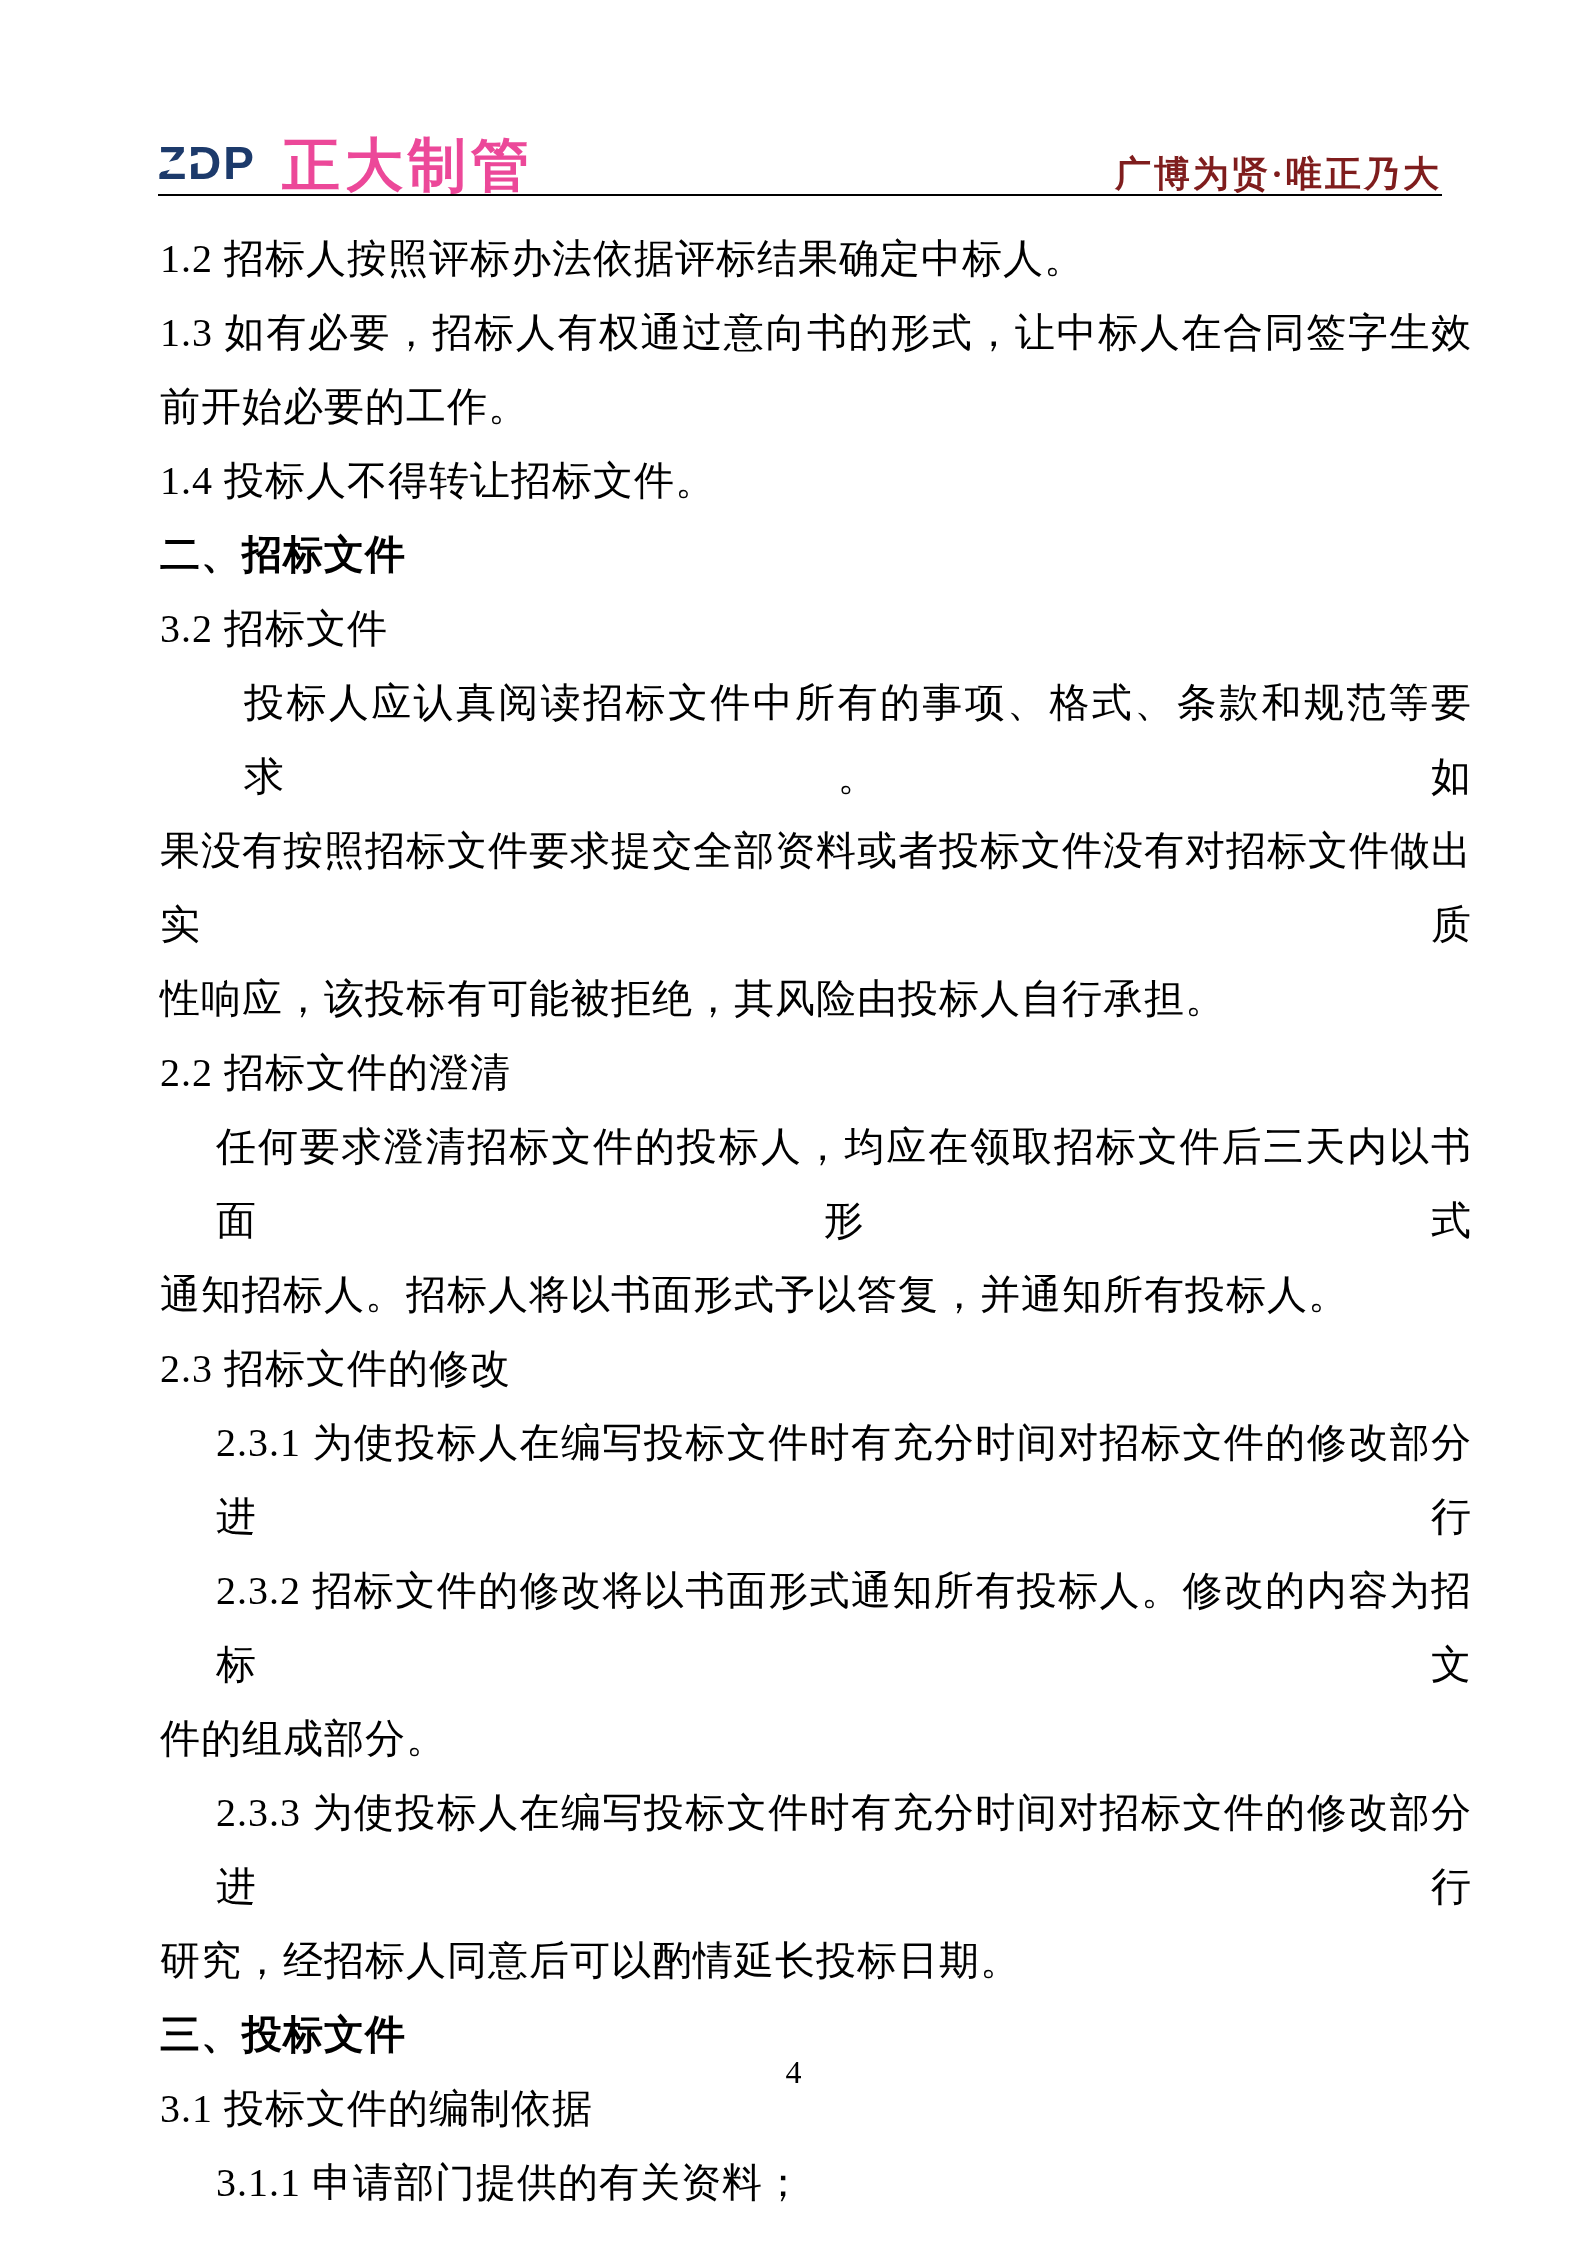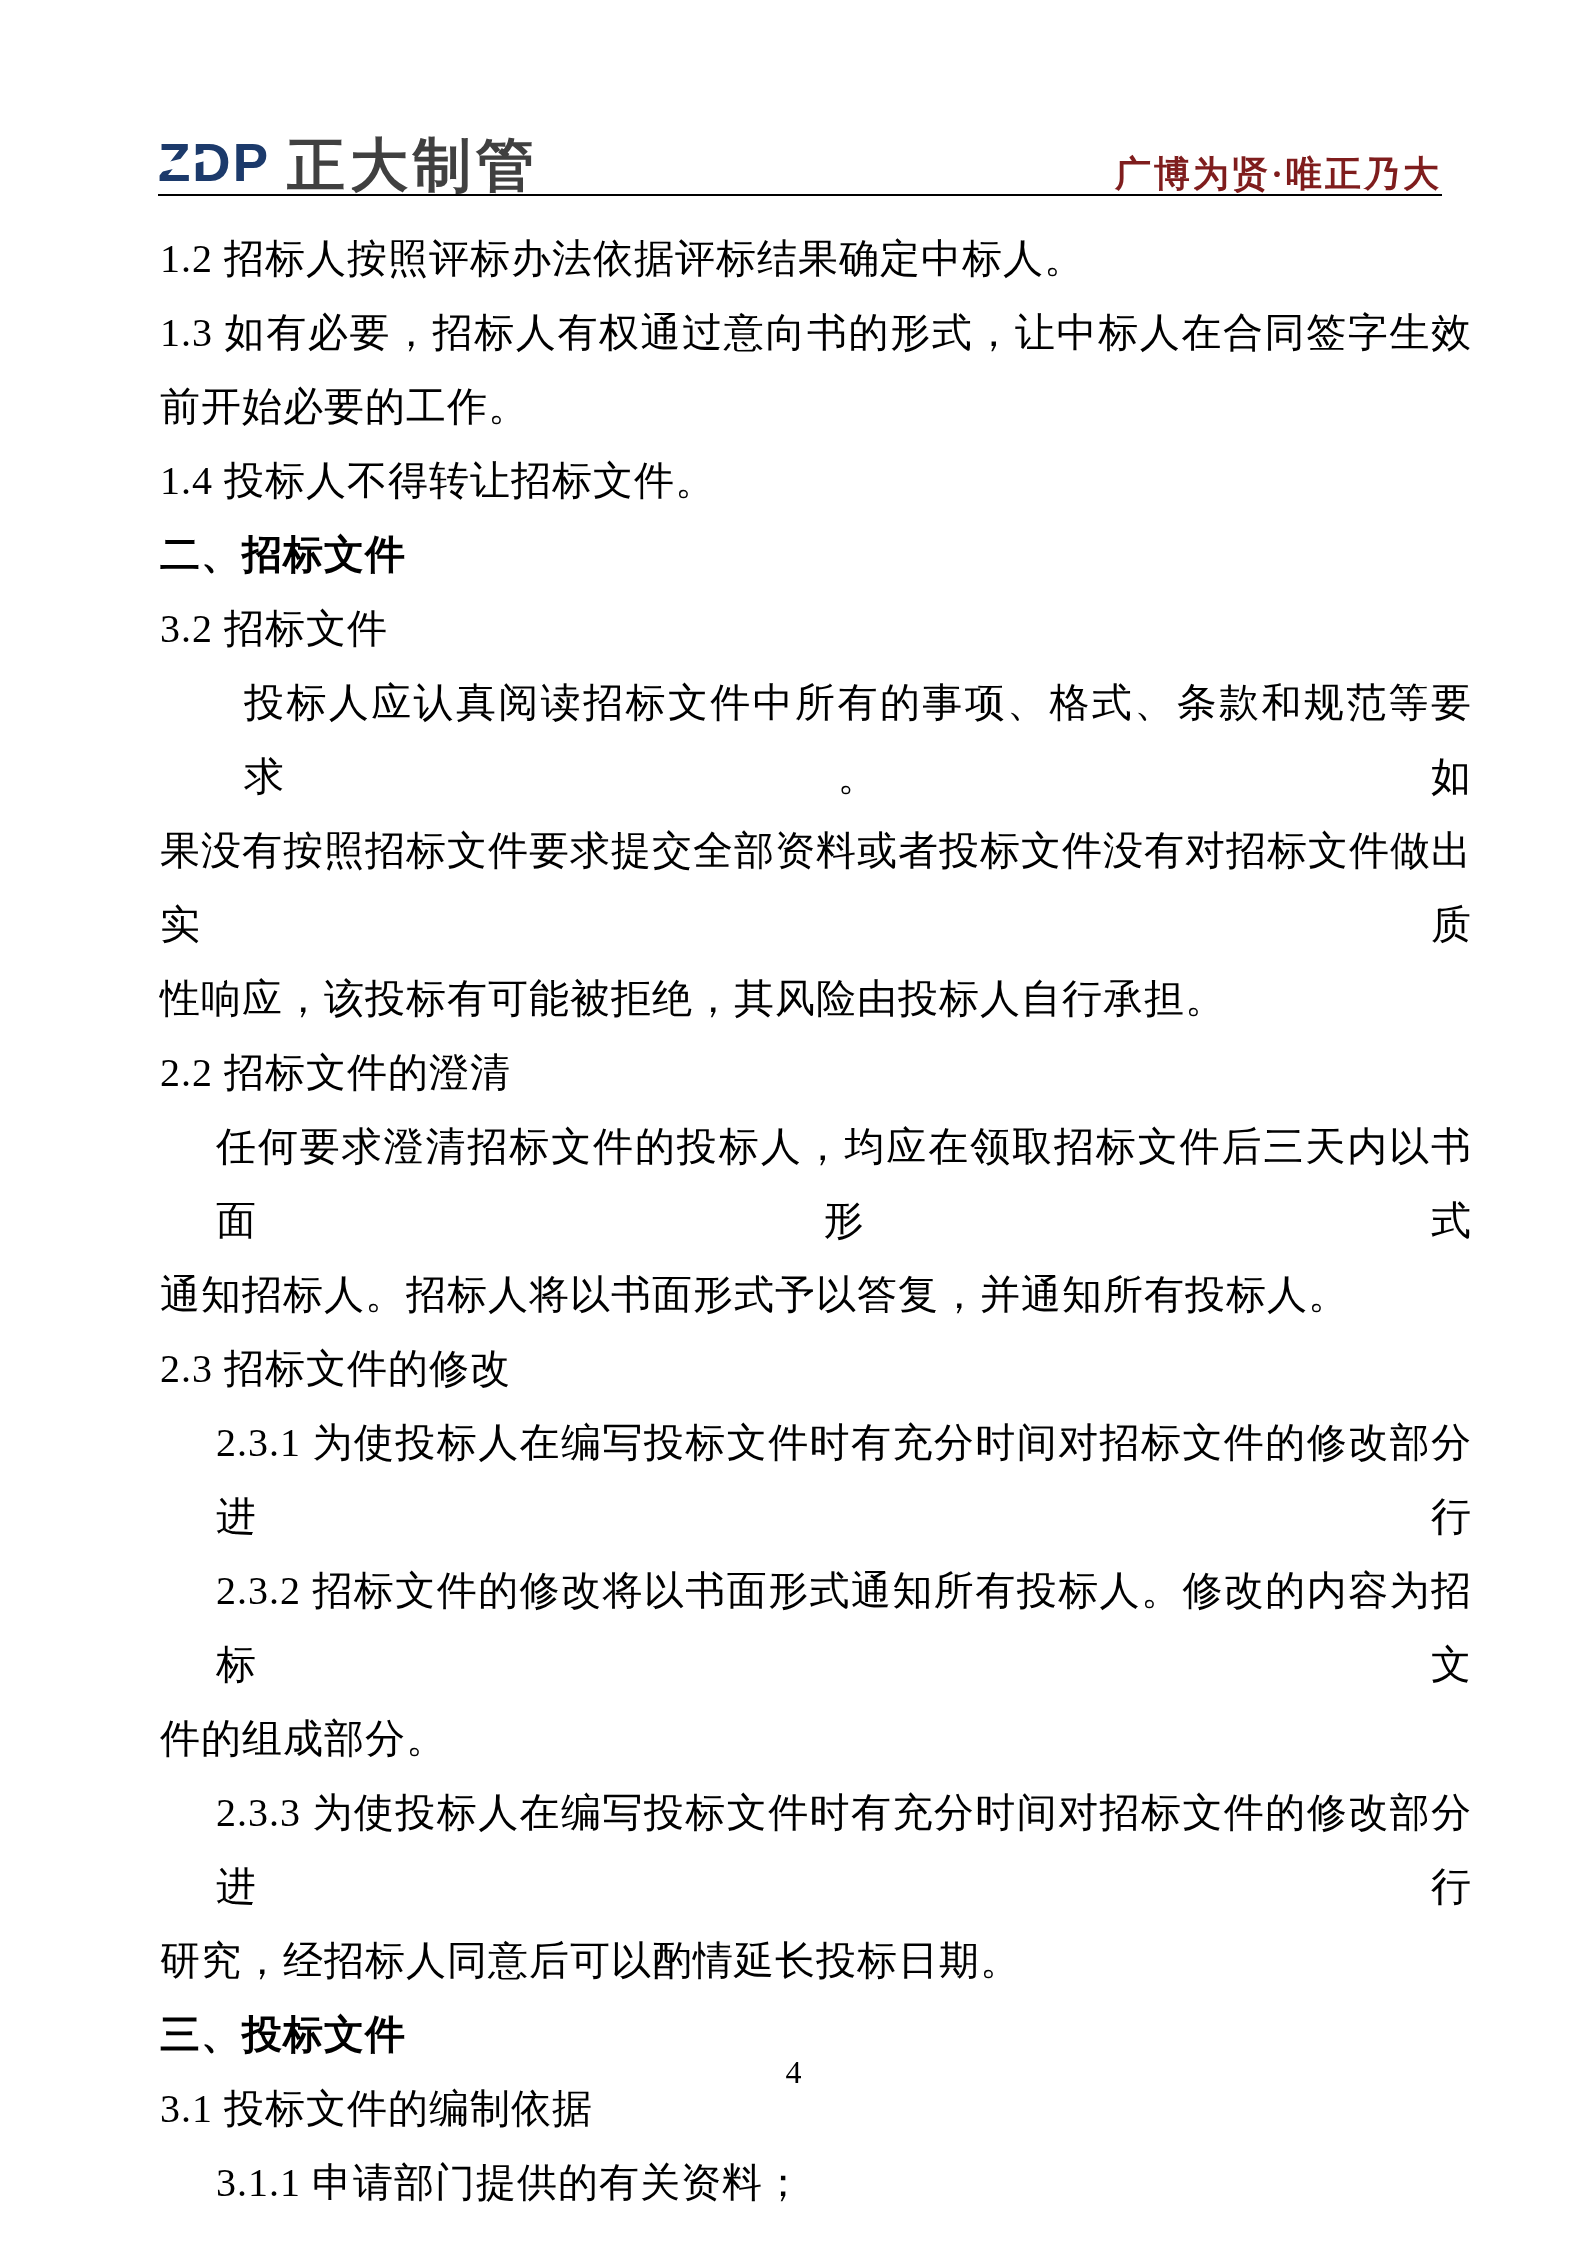--- a/index.html
+++ b/index.html
@@ -22,21 +22,21 @@
     height: 66px;
     display: flex;
     justify-content: space-between;
     align-items: flex-end;
   }
   .logo { display: flex; align-items: flex-end; }
   .logo-zdp {
     position: relative;
     font-family: "Liberation Sans", sans-serif;
     font-weight: 900;
-    font-size: 53px;
+    font-size: 46px;
     line-height: 62px;
     letter-spacing: 2px;
     color: #1c3a6b;
   }
   
   .logo-zdp::after {
     content: "";
     position: absolute;
     left: -5px;
     top: 27px;
@@ -44,22 +44,22 @@
     height: 8px;
     background: #ffffff;
     transform: rotate(-14deg);
   }
   .logo-name {
     font-family: "Liberation Sans", sans-serif;
     font-weight: 700;
     font-size: 58px;
     line-height: 58px;
     letter-spacing: 5px;
-    color: #404040;
-    margin-left: 17px;
+    color: #ec4899;
+    margin-left: 26px;
   }
   .tagline {
     font-family: "Liberation Serif", serif;
     font-weight: 700;
     font-size: 36px;
     line-height: 40px;
     letter-spacing: 3px;
     color: #7f1d1d;
     margin-bottom: 0;
     white-space: nowrap;

